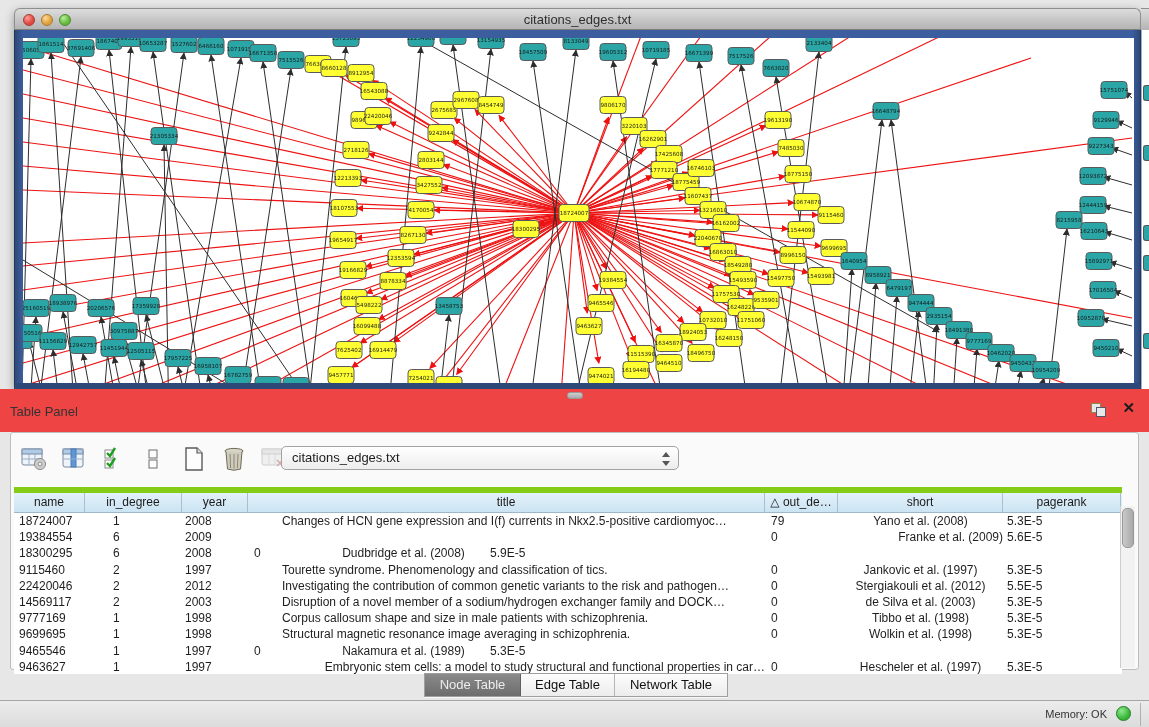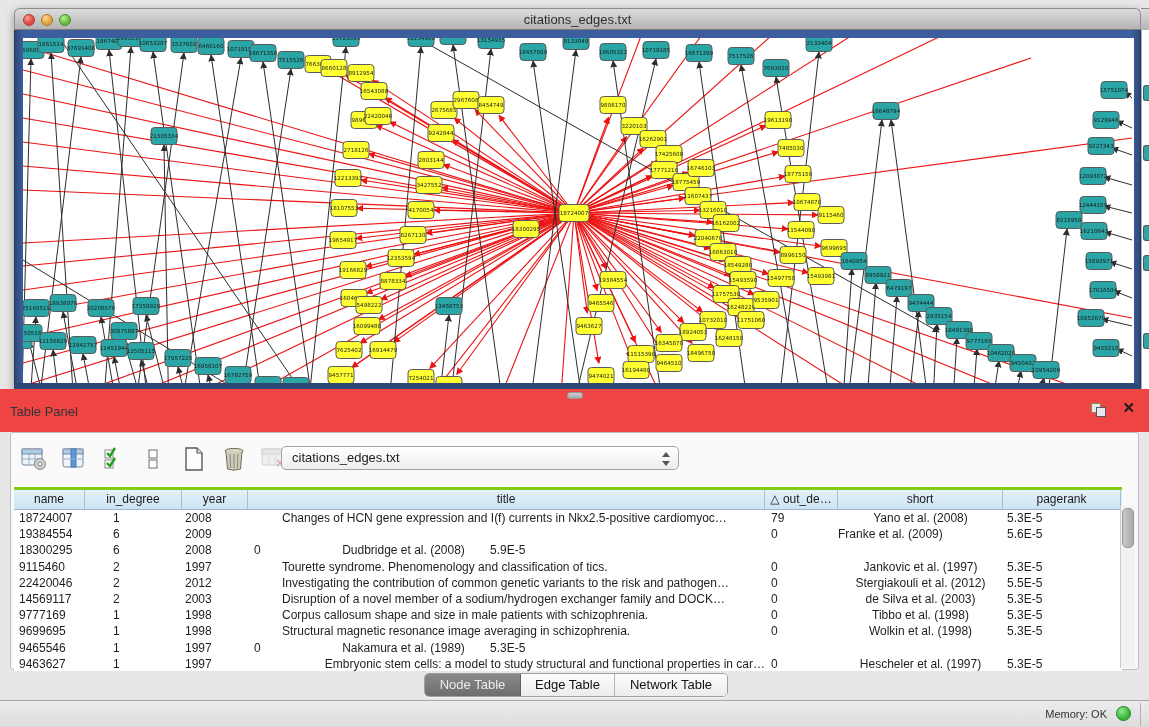--- a/index.html
+++ b/index.html
@@ -45,32 +45,32 @@
   .tb-btn svg{display:block;}
   #fn-icon{font-family:"DejaVu Serif",serif;font-size:14px;color:#222;font-style:italic;}
   #fn-icon .fx-x{font-size:11px;}
   #table-selector{position:absolute;left:270px;top:13px;width:398px;height:24px;box-sizing:border-box;
     background:linear-gradient(#ffffff,#ededed);border:1px solid #a3a3a3;border-radius:5px;
     font-size:13px;color:#1c1c1c;line-height:22px;padding-left:10px;}
   #sel-arrows{position:absolute;right:8px;top:4px;width:9px;height:16px;}
   #sel-arrows .up{position:absolute;left:1px;top:1px;width:0;height:0;border-left:4px solid transparent;border-right:4px solid transparent;border-bottom:5px solid #555;}
   #sel-arrows .dn{position:absolute;left:1px;bottom:1px;width:0;height:0;border-left:4px solid transparent;border-right:4px solid transparent;border-top:5px solid #555;}
   
-  #data-table{position:absolute;left:3px;top:54px;width:1108px;height:181px;background:#fff;border-top:3px solid #84cc16;overflow:hidden;}
+  #data-table{position:absolute;left:3px;top:54px;width:1108px;height:181px;background:#fff;border-top:6px solid #84cc16;overflow:hidden;}
   .hdr-row{display:flex;height:19px;background:linear-gradient(#e3f1fa,#cbe4f3);border-bottom:1px solid #9fb8c8;}
   .hdr-cell{box-sizing:border-box;border-right:1px solid #a9bfcd;font-size:12px;color:#1b1b1b;
     text-align:center;line-height:18px;overflow:hidden;white-space:nowrap;}
   .data-row{display:flex;height:16.2px;background:#fff;}
   .cell{box-sizing:border-box;font-size:12px;color:#1e1e1e;line-height:16px;overflow:hidden;white-space:nowrap;}
   #v-scroll{position:absolute;right:3px;top:73px;width:14px;height:162px;background:#f2f2f2;border-left:1px solid #ccc;}
   #v-thumb{position:absolute;left:1px;top:2px;width:10px;height:38px;border-radius:5px;
     background:linear-gradient(90deg,#c9c9c9,#a9a9a9);border:1px solid #979797;}
   
   #tab-group{position:absolute;left:424px;top:673px;height:22px;display:flex;border:1px solid #9f9f9f;
-    border-radius:5px;overflow:hidden;background:#fdfdfd;box-shadow:0 1px 0 rgba(255,255,255,.7);}
+    border-radius:0;overflow:hidden;background:#fdfdfd;box-shadow:0 1px 0 rgba(255,255,255,.7);}
   .seg{height:22px;line-height:21px;font-size:13px;text-align:center;color:#111;background:linear-gradient(#fdfdfd,#ececec);
     border-right:1px solid #b5b5b5;box-sizing:border-box;}
   .seg.selected{background:linear-gradient(#8a8a8a,#6d6d6d);color:#ededed;border-right:1px solid #5f5f5f;}
   .seg:last-child{border-right:none;}
   
   #status-bar{position:absolute;left:0;top:700px;width:1149px;height:27px;background:linear-gradient(#ececec,#dcdcdc);
     border-top:1px solid #a6a6a6;box-sizing:border-box;}
   #status-sep{position:absolute;right:8px;top:2px;width:1px;height:23px;background:#b0b0b0;}
   #memory-label{position:absolute;right:42px;top:7px;font-size:11px;color:#333;}
   #memory-dot{position:absolute;right:18px;top:5px;width:15px;height:15px;border-radius:50%;
@@ -926,21 +926,21 @@
           <div class="cell" style="width: 73px; padding-left: 6px; text-align: left;">79</div>
           <div class="cell" style="width: 165px; padding-left: 0px; text-align: center;">Yano et al. (2008)</div>
           <div class="cell" style="width: 118px; padding-left: 4px; text-align: left;">5.3E-5</div>
         </div>
         <div class="data-row">
           <div class="cell" style="width: 71px; padding-left: 5px; text-align: left;">19384554</div>
           <div class="cell" style="width: 97px; padding-left: 28px; text-align: left;">6</div>
           <div class="cell" style="width: 66px; padding-left: 3px; text-align: left;">2009</div>
           <div class="cell" style="width: 517px; padding-left: 34px; text-align: center; margin-top: 15px;">Genome-wide association studies in ADHD.</div>
           <div class="cell" style="width: 73px; padding-left: 6px; text-align: left;">0</div>
-          <div class="cell" style="width: 165px; padding-left: 0px; text-align: left;">Franke et al. (2009)</div>
+          <div class="cell" style="width: 165px; padding-left: 0px; text-align: right;">Franke et al. (2009)</div>
           <div class="cell" style="width: 118px; padding-left: 4px; text-align: left;">5.6E-5</div>
         </div>
         <div class="data-row">
           <div class="cell" style="width: 71px; padding-left: 5px; text-align: left;">18300295</div>
           <div class="cell" style="width: 97px; padding-left: 28px; text-align: left;">6</div>
           <div class="cell" style="width: 66px; padding-left: 3px; text-align: left;">2008</div>
           <div class="cell" style="width: 73px; padding-left: 6px; text-align: left;">0</div>
           <div class="cell" style="width: 165px; padding-left: 0px; text-align: center;">Dudbridge et al. (2008)</div>
           <div class="cell" style="width: 118px; padding-left: 4px; text-align: left;">5.9E-5</div>
         </div>

